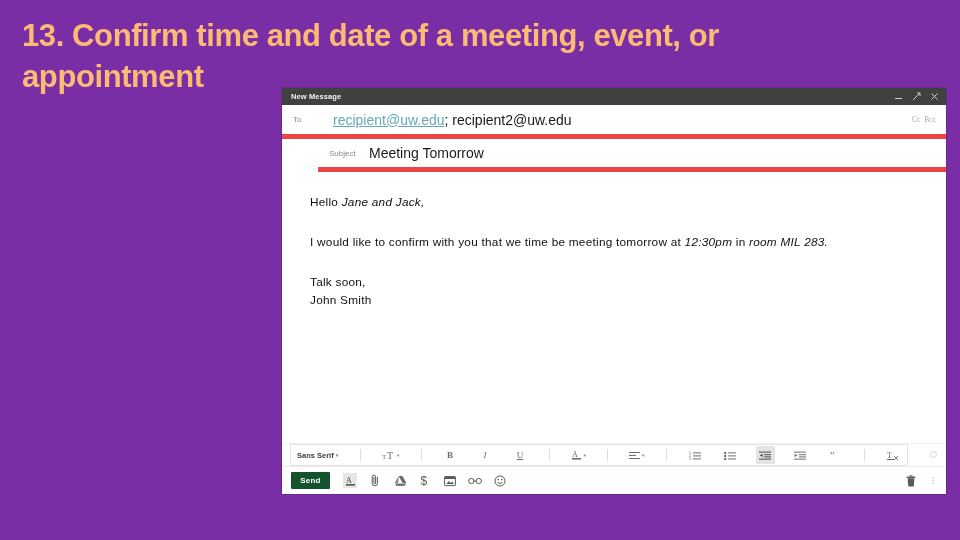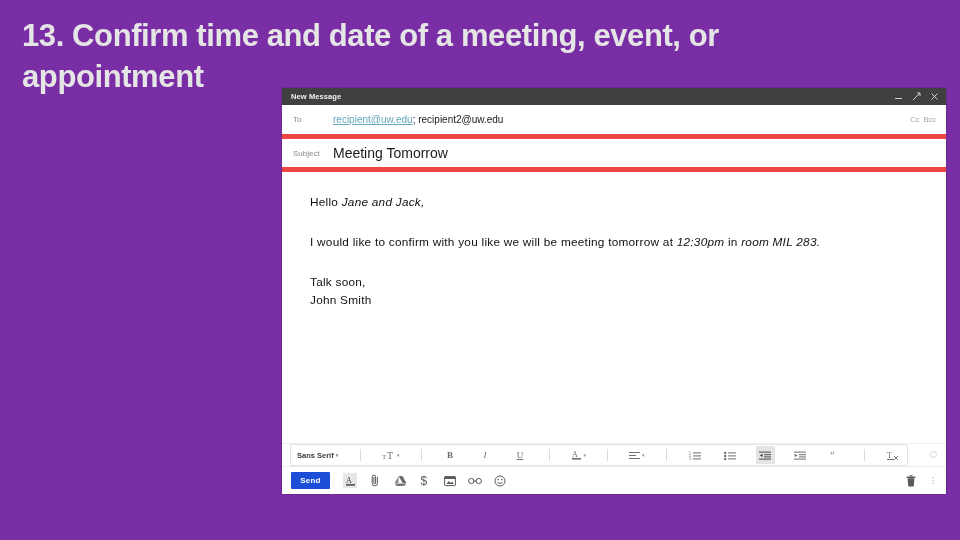--- a/index.html
+++ b/index.html
@@ -15,21 +15,21 @@
     background: #7a2ea6;
     position: relative;
   }
 
   
   .slide-title {
     position: absolute;
     left: 22px;
     top: 16px;
     width: 830px;
-    color: #e5e5e5;
+    color: #fdba74;
     font-size: 31px;
     font-weight: bold;
     line-height: 1.32;
     letter-spacing: -0.4px;
     white-space: pre-wrap;
   }
 
   
   .compose-window {
     position: absolute;
@@ -79,45 +79,46 @@
 
   
   .field-row {
     display: flex;
     align-items: center;
     border-bottom: 5px solid #ef4444;
     padding: 0 10px 0 11px;
     flex: 0 0 auto;
   }
   .field-row.to  { height: 29px; }
-  .field-row.subject { height: 28px; }
+  .field-row.subject { height: 28px; margin-left: 36px; }
 
   .field-label {
     color: #888888;
     font-size: 8px;
     width: 40px;
     flex: 0 0 40px;
   }
   .field-value {
     flex: 1 1 auto;
-    font-size: 10px;
+    font-size: 14px;
     color: #1a1a1a;
     white-space: nowrap;
   }
   .field-value .maillink {
     color: #66a9bb;
     text-decoration: underline;
     text-decoration-color: #66a9bb;
   }
   .cc-bcc {
     display: flex;
     gap: 4px;
     color: #a6a6a6;
     font-size: 7.5px;
     flex: 0 0 auto;
+    font-family: Liberation Serif, serif;
   }
   .field-row.subject .field-value { font-size: 14px; }
 
   
   .compose-body {
     flex: 1 1 auto;
     padding: 22px 0 0 28px;
     font-size: 11.8px;
     color: #111111;
     line-height: 1.0;
@@ -193,21 +194,21 @@
   .send-bar {
     flex: 0 0 auto;
     height: 27px;
     border-top: 1px solid #ececec;
     display: flex;
     align-items: center;
     padding: 0 9px 0 9px;
     background: #ffffff;
   }
   .send-button {
-    background: #1d4ed8;
+    background: #14532d;
     color: #ffffff;
     font-size: 8px;
     font-weight: bold;
     height: 17px;
     min-width: 39px;
     display: flex;
     align-items: center;
     justify-content: center;
     border-radius: 1px;
     letter-spacing: 0.2px;
@@ -278,21 +279,21 @@
 
   <div class="field-row subject">
     <span class="field-label">Subject</span>
     <span class="field-value">Meeting Tomorrow</span>
   </div>
 
   <div class="compose-body">
 
     <p class="body-para"><span>Hello </span><em>Jane and Jack,</em></p>
 
-    <p class="body-para"><span>I would like to confirm with you like we will be meeting tomorrow at </span><em>12:30pm</em><span> in </span><em>room MIL 283.</em></p>
+    <p class="body-para"><span>I would like to confirm with you that we time be meeting tomorrow at </span><em>12:30pm</em><span> in </span><em>room MIL 283.</em></p>
 
 
     <p class="body-para tight">Talk soon,</p>
     <p class="body-para">John Smith</p>
   </div>
 
   <div class="format-toolbar">
     <div class="fmt-group">
 
       <span class="fmt-btn fontname">

